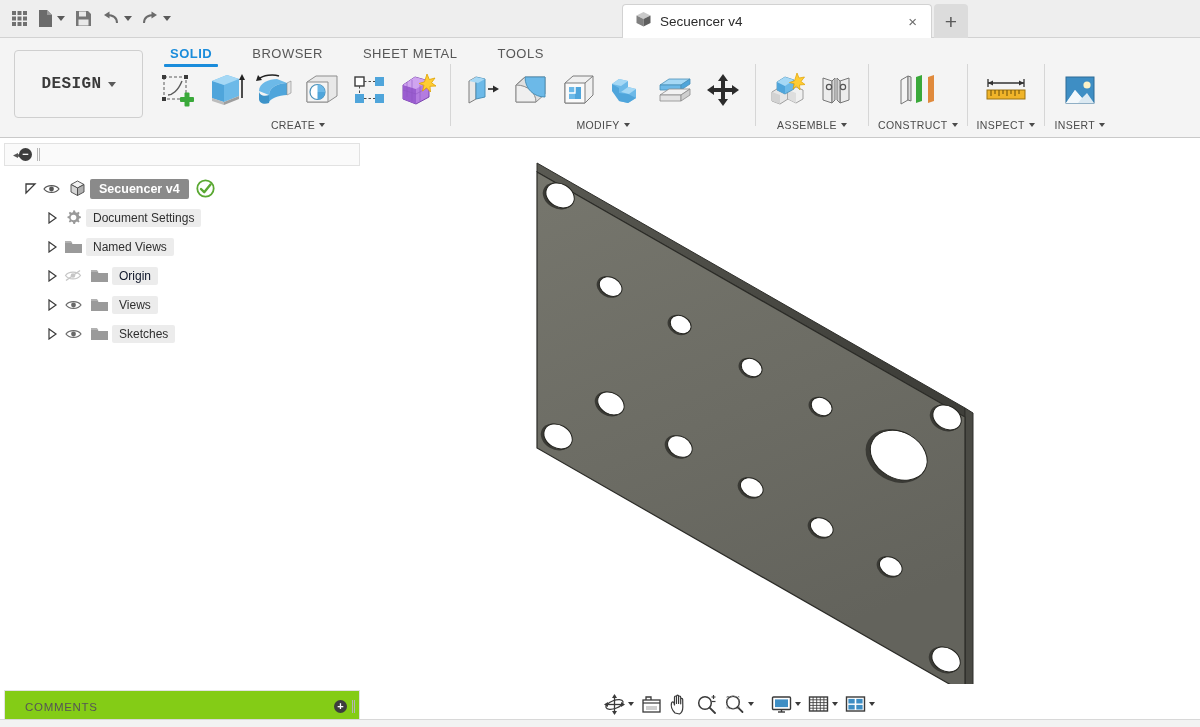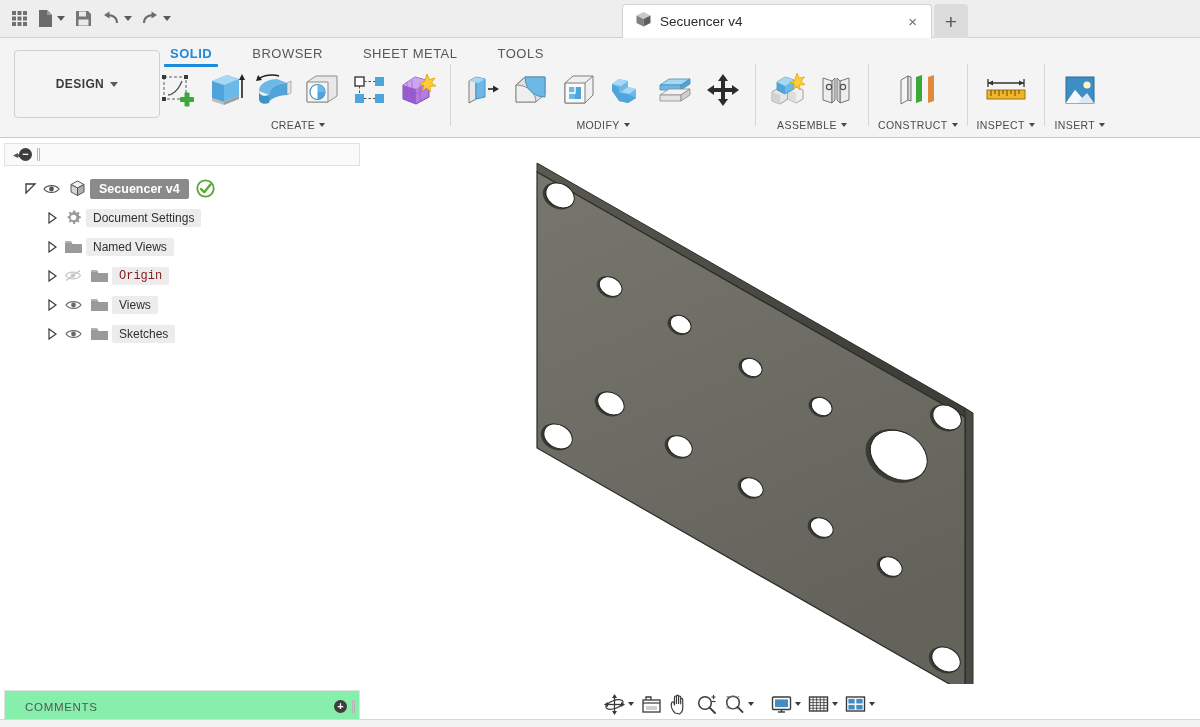--- a/index.html
+++ b/index.html
@@ -50,24 +50,24 @@
     font-size: 13px; letter-spacing: .5px; color: #575757;
     padding: 5px 20px 6px; position: relative; white-space: nowrap;
   }
   .rtab.active { color: #1a8cdb; font-weight: bold; }
   .rtab.active::after {
     content: ""; position: absolute; left: 14px; right: 14px; bottom: 0;
     height: 3px; background: #1a8cdb; border-radius: 1px;
   }
 
   .design-btn {
-    position: absolute; left: 14px; top: 12px; width: 146px; height: 68px;
+    position: absolute; left: 14px; top: 12px; width: 129px; height: 68px;
     background: #f4f4f4; border: 1px solid #cfcfcf; border-radius: 4px;
     display: flex; align-items: center; justify-content: center;
-    font-size: 12px; font-weight: bold; color: #3a3a3a; letter-spacing: .4px;
+    font-size: 16px; font-weight: bold; color: #3a3a3a; letter-spacing: .4px; font-family: Liberation Mono, monospace;
   }
 
   .panels { position: absolute; left: 148px; top: 24px; display: flex; align-items: flex-start; height: 76px; }
   .panel { display: flex; flex-direction: column; align-items: center; padding: 0 7px; height: 76px; }
   .panel-row { display: flex; align-items: center; gap: 2px; height: 56px; }
   .panel-label {
     display: flex; align-items: center; gap: 4px;
     font-size: 10.5px; color: #4a4a4a; letter-spacing: .4px; margin-top: 1px;
   }
   .tool { width: 46px; height: 50px; display: flex; align-items: center; justify-content: center; border-radius: 3px; }
@@ -99,21 +99,21 @@
   .tnode.child { padding-left: 40px; }
   .arrow {
     width: 16px; display: flex; align-items: center; justify-content: center;
     color: #4a4a4a; font-size: 12px;
   }
   .arrow-open { width: 16px; display: flex; align-items: center; justify-content: center; }
   .eye { width: 26px; display: flex; align-items: center; justify-content: center; }
   .nicon { width: 26px; display: flex; align-items: center; justify-content: center; }
   .tlabel { font-size: 12px; color: #2f2f2f; padding: 2px 7px; border-radius: 2px; background: #ececec; }
   .tnode.root .tlabel { background: #8a8a8a; color: #fff; font-weight: bold; font-size: 12.5px; padding: 3px 9px; }
-  .tnode.dim .tlabel { color: #7f1d1d; font-family: Liberation Mono, monospace; }
+  .tnode.dim .tlabel { color: #0f172a; }
 
   
   .canvas {
     position: absolute; left: 361px; top: 139px; width: 839px; height: 545px;
     background: #ffffff; overflow: hidden;
   }
 
   
   .navbar {
     position: absolute; left: 597px; top: 689px; height: 30px;
@@ -121,21 +121,21 @@
   }
   .navbtn { height: 26px; display: flex; align-items: center; justify-content: center; padding: 0 3px; border-radius: 2px; }
   .ncaret { width: 0; height: 0; border-left: 3.5px solid transparent;
             border-right: 3.5px solid transparent; border-top: 4.5px solid #3a3a3a; margin-left: 3px; }
   .navsep { width: 9px; }
 
   
   .comments {
     position: absolute; left: 4px; top: 690px; width: 356px; height: 33px;
     display: flex; align-items: center; padding: 0 4px 0 8px;
-    background: #86efac; border: 1px solid #e2e2e2;
+    background: #84cc16; border: 1px solid #e2e2e2;
   }
   .cm-title { font-size: 11.5px; color: #555; letter-spacing: .7px; flex: 1; margin-left: 12px; }
   .statusbar { position: absolute; left: 0; top: 719px; width: 1200px; height: 8px;
                background: #f2f2f2; border-top: 1px solid #d8d8d8; }
 </style>
 </head>
 <body>
 
 <div id="app">
 

